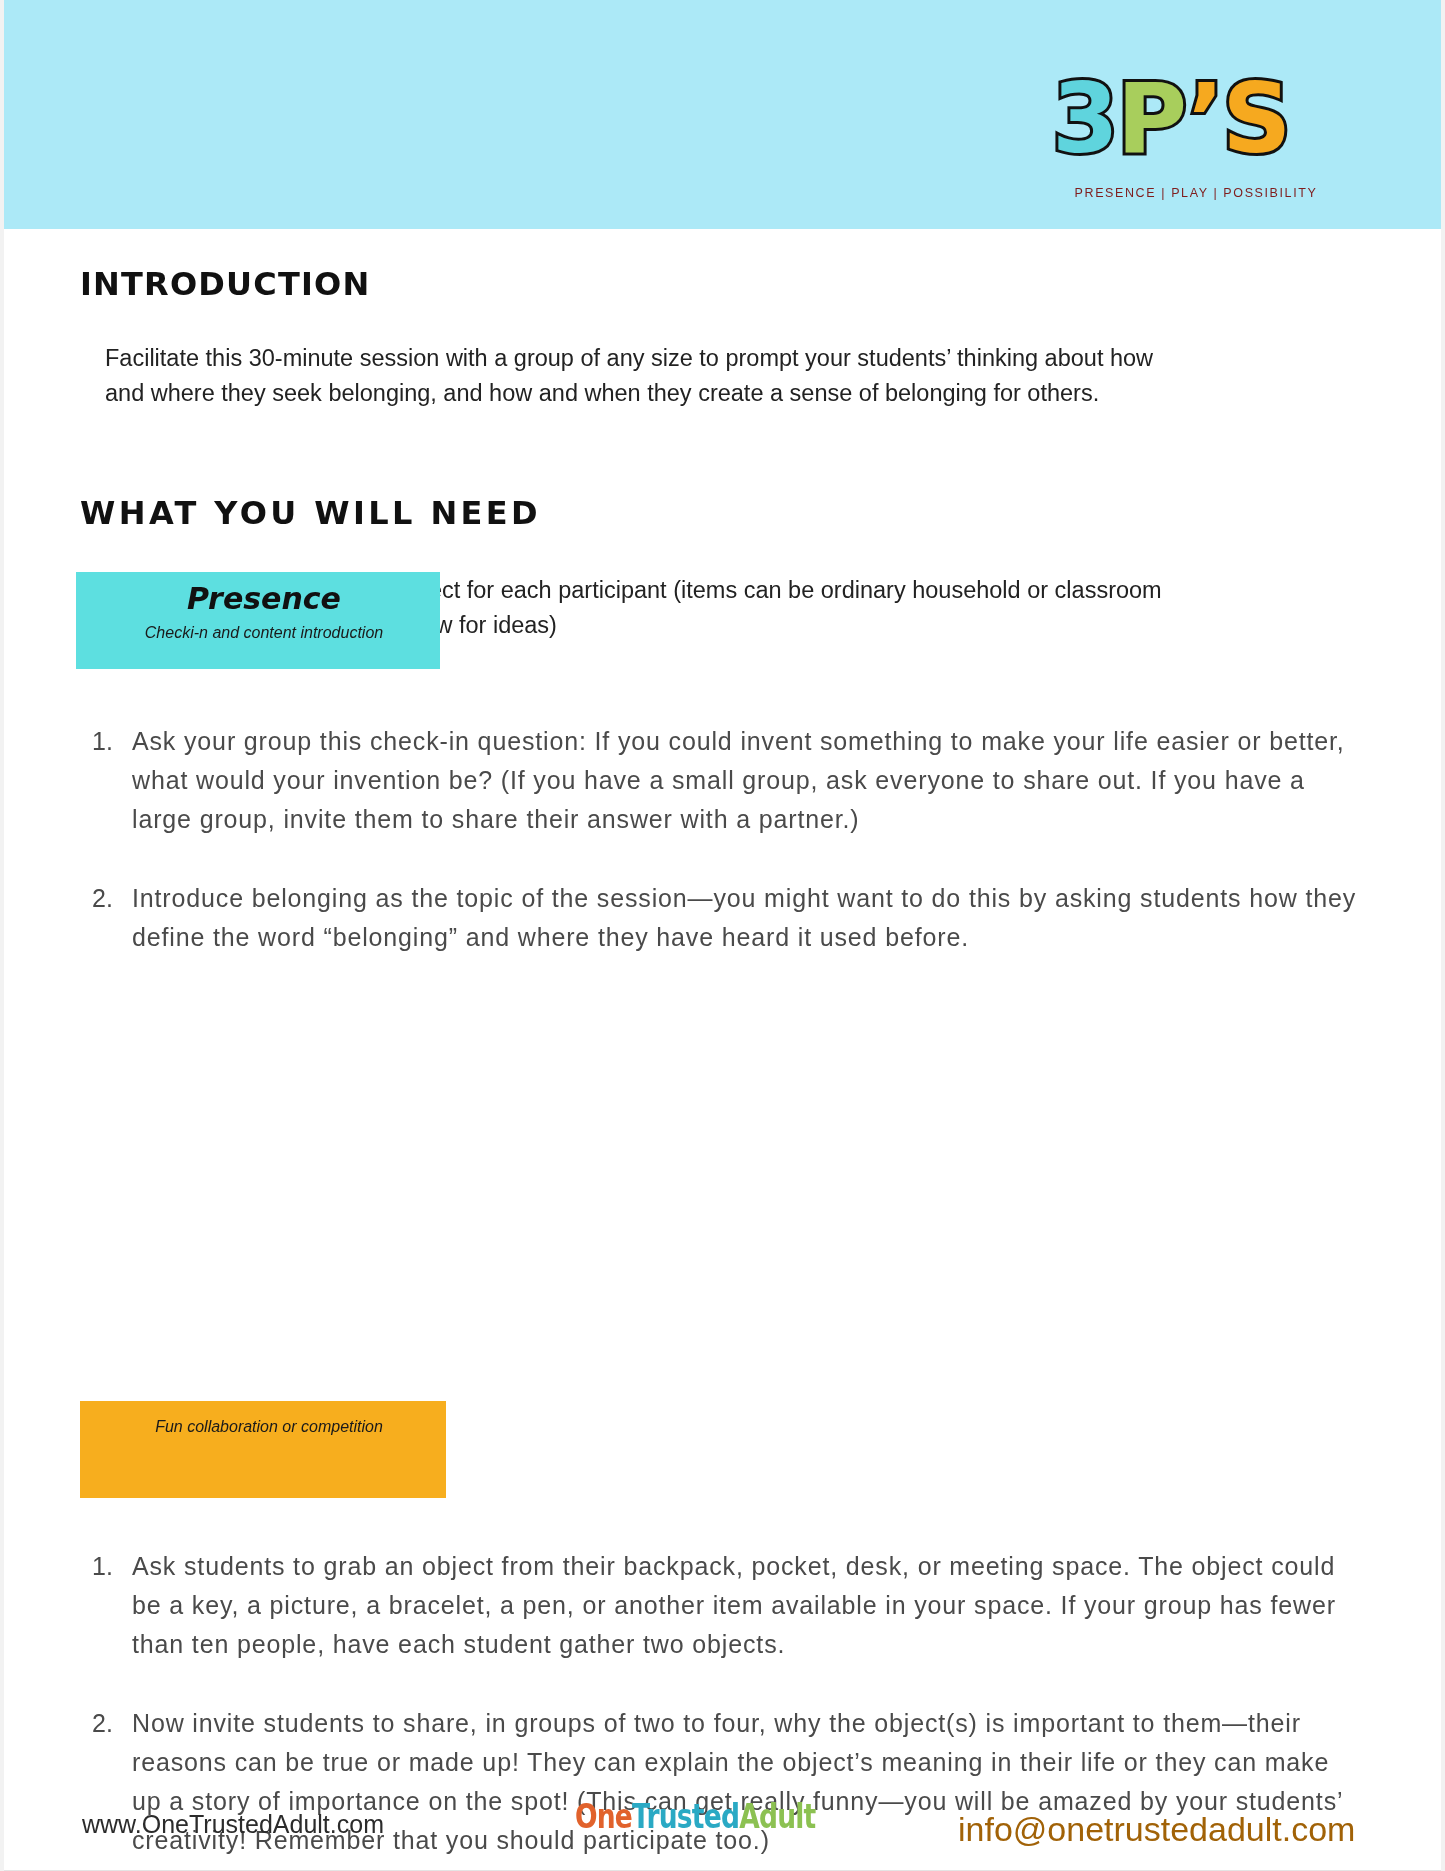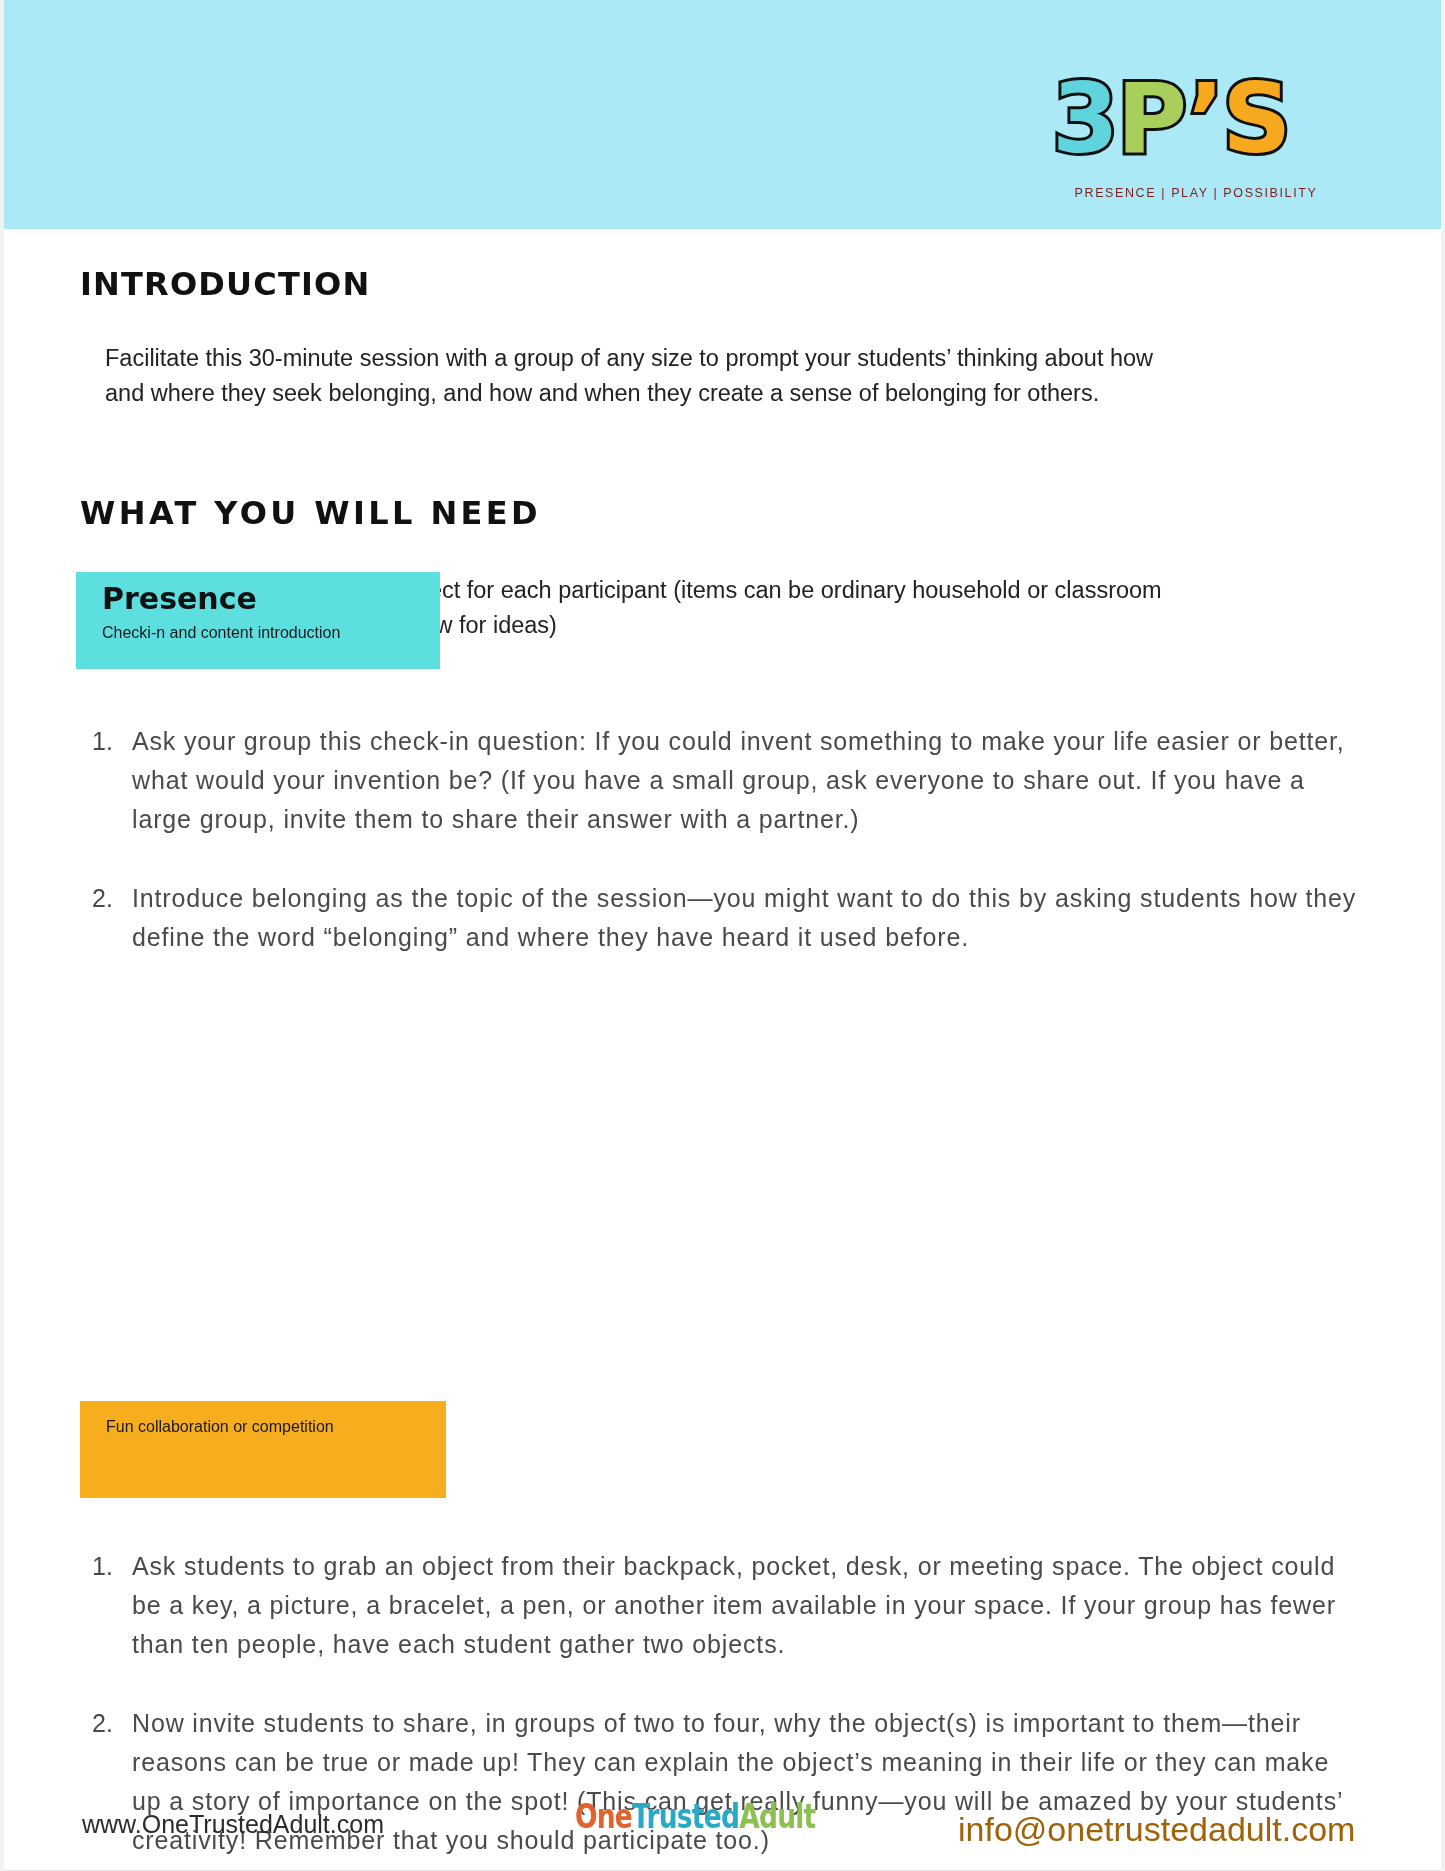--- a/index.html
+++ b/index.html
@@ -125,21 +125,22 @@
     margin: 1px;
   }
   .p-intro { left: 104px; top: 111px; width: 1070px; }
   .p-need  { left: 104px; top: 343px; width: 1090px; }
 
   
   .badge {
     position: absolute;
     box-sizing: border-box;
     padding: 10px 14px 14px 26px;
-    text-align: left;
+    text-align: center;
+    font-style: italic;
   }
   .badge-presence {
     left: 76px;
     top: 343px;
     width: 364px;
     height: 97px;
     background: #5ddfe0;
   }
   .badge-play {
     left: 80px;

